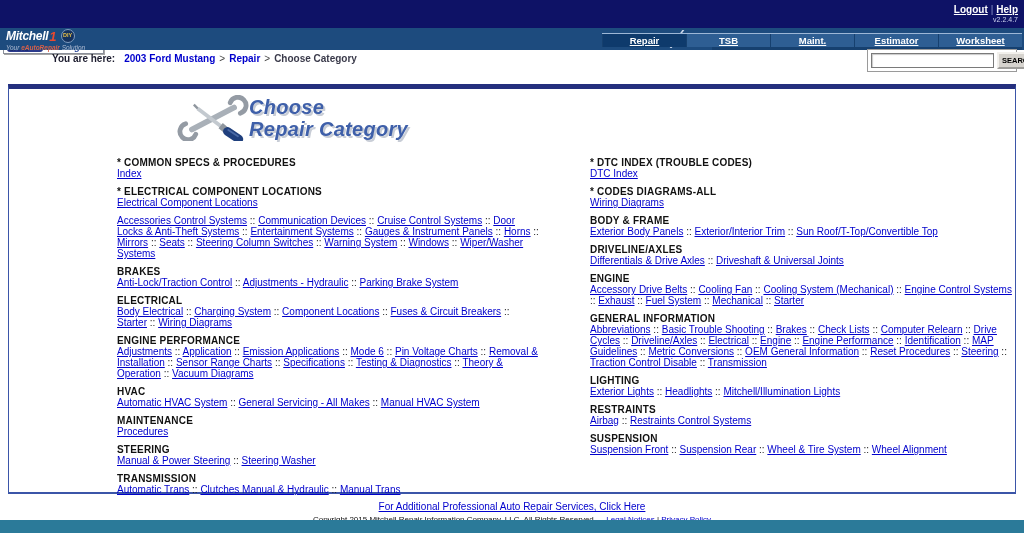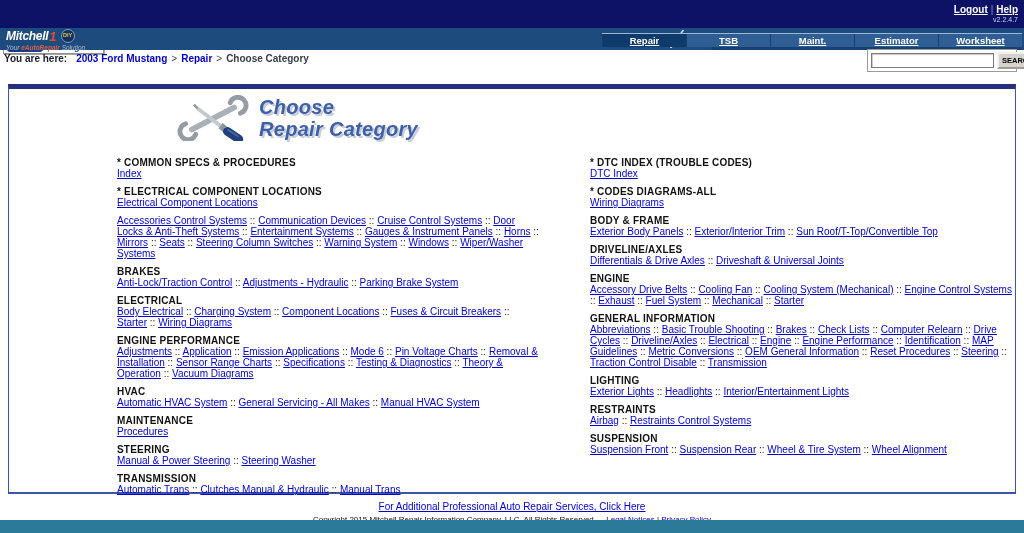--- a/index.html
+++ b/index.html
@@ -48,37 +48,37 @@
     border-left: 2px solid #cdd8ea; transform: skewX(-35deg); }
   .tabs { position: absolute; right: 2px; top: 5px; display: flex; border-top: 1px solid #9db7d6; }
   .tab { display: block; width: 84px; height: 13px; line-height: 13px; text-align: center;
     font-size: 9.5px; font-weight: bold; color: #fff; text-decoration: underline;
     background: var(--tab-blue, #2e5e93); border-left: 1px solid #16406f; }
   .tab.active { background: var(--tab-active, #0e3a6c); }
   .tab-understrip { position: absolute; right: 2px; top: 19px; width: 310px; height: 3px; background: #16406f; }
 
   
   .breadcrumb { height: 17px; background: #fff; display: flex; align-items: center; padding-left: 4px; font-size: 10px; }
-  .bc-prefix { font-weight: bold; color: #1c1c2e; margin-right: 6px; }
+  .bc-prefix { font-weight: bold; color: #1c1c2e; margin-right: 6px; margin-left: 48px; }
   .bc-link { font-weight: bold; color: var(--link-blue, #0000cc); margin: 0 3px; }
   .bc-sep { color: #444; margin: 0 1px; }
   .bc-current { font-weight: bold; color: #3a3a4a; margin-left: 3px; }
 
   
   .search-panel { position: absolute; top: 49px; right: 7px; width: 150px; height: 23px; z-index: 5;
     background: #fff; border: 1px solid #9a9a9a; display: flex; align-items: center; gap: 3px; padding: 2px 3px; }
   .search-input { flex: 1; height: 15px; font-size: 9px; border: 1px solid #7a7a7a;
     box-shadow: inset 1px 1px 1px #c9c9c9; padding: 0 2px; font-family: inherit; }
   .search-btn { height: 17px; font-size: 7.5px; font-weight: bold; color: #000;
     background: #d6d3ce; border: 2px outset #f2f0ec; padding: 0 3px; font-family: inherit; cursor: pointer; }
 
   
   .panel { margin: 17px 8px 0; height: 410px; background: #fff;
     border: 1px solid var(--panel-border, #3b55a8); border-top: 5px solid #242f7e; border-bottom-width: 2px; }
-  .page-header { display: flex; align-items: center; gap: 10px; margin: 6px 0 0 168px; }
+  .page-header { display: flex; align-items: center; margin: 6px 0 0 168px; }
   .tools-icon { width: 72px; height: 46px; flex: 0 0 auto; }
   .page-title { font-size: 20px; line-height: 22px; font-weight: bold; font-style: italic;
     color: var(--title-blue, #3e5fa9); text-shadow: 2px 2px 0 #c8cdd6; letter-spacing: .3px; }
 
   .columns { display: flex; margin: 16px 0 0 108px; gap: 40px; }
   .col { width: 432px; }
   .col + .col { margin-left: 8px; }
   .section { margin-bottom: 7px; }
   .sec-title { font-size: 10px; font-weight: bold; color: #111; line-height: 11px; letter-spacing: .2px; }
   .sec-links { font-size: 10px; line-height: 11px; color: #111; }
@@ -232,21 +232,21 @@
         <div class="section">
           <div class="sec-title">ENGINE</div>
           <div class="sec-links"><a class="cat-link">Accessory Drive Belts</a><span class="lsep"> :: </span><a class="cat-link">Cooling Fan</a><span class="lsep"> :: </span><a class="cat-link">Cooling System (Mechanical)</a><span class="lsep"> :: </span><a class="cat-link">Engine Control Systems</a><span class="lsep"> :: </span><a class="cat-link">Exhaust</a><span class="lsep"> :: </span><a class="cat-link">Fuel System</a><span class="lsep"> :: </span><a class="cat-link">Mechanical</a><span class="lsep"> :: </span><a class="cat-link">Starter</a></div>
         </div>
         <div class="section">
           <div class="sec-title">GENERAL INFORMATION</div>
           <div class="sec-links"><a class="cat-link">Abbreviations</a><span class="lsep"> :: </span><a class="cat-link">Basic Trouble Shooting</a><span class="lsep"> :: </span><a class="cat-link">Brakes</a><span class="lsep"> :: </span><a class="cat-link">Check Lists</a><span class="lsep"> :: </span><a class="cat-link">Computer Relearn</a><span class="lsep"> :: </span><a class="cat-link">Drive Cycles</a><span class="lsep"> :: </span><a class="cat-link">Driveline/Axles</a><span class="lsep"> :: </span><a class="cat-link">Electrical</a><span class="lsep"> :: </span><a class="cat-link">Engine</a><span class="lsep"> :: </span><a class="cat-link">Engine Performance</a><span class="lsep"> :: </span><a class="cat-link">Identification</a><span class="lsep"> :: </span><a class="cat-link">MAP Guidelines</a><span class="lsep"> :: </span><a class="cat-link">Metric Conversions</a><span class="lsep"> :: </span><a class="cat-link">OEM General Information</a><span class="lsep"> :: </span><a class="cat-link">Reset Procedures</a><span class="lsep"> :: </span><a class="cat-link">Steering</a><span class="lsep"> :: </span><a class="cat-link">Traction Control Disable</a><span class="lsep"> :: </span><a class="cat-link">Transmission</a></div>
         </div>
         <div class="section">
           <div class="sec-title">LIGHTING</div>
-          <div class="sec-links"><a class="cat-link">Exterior Lights</a><span class="lsep"> :: </span><a class="cat-link">Headlights</a><span class="lsep"> :: </span><a class="cat-link">Interior/Entertainment Lights</a></div>
+          <div class="sec-links"><a class="cat-link">Exterior Lights</a><span class="lsep"> :: </span><a class="cat-link">Headlights</a><span class="lsep"> :: </span><a class="cat-link">Mitchell/Illumination Lights</a></div>
         </div>
         <div class="section">
           <div class="sec-title">RESTRAINTS</div>
           <div class="sec-links"><a class="cat-link">Airbag</a><span class="lsep"> :: </span><a class="cat-link">Restraints Control Systems</a></div>
         </div>
         <div class="section">
           <div class="sec-title">SUSPENSION</div>
           <div class="sec-links"><a class="cat-link">Suspension Front</a><span class="lsep"> :: </span><a class="cat-link">Suspension Rear</a><span class="lsep"> :: </span><a class="cat-link">Wheel &amp; Tire System</a><span class="lsep"> :: </span><a class="cat-link">Wheel Alignment</a></div>
         </div>
       </div>

